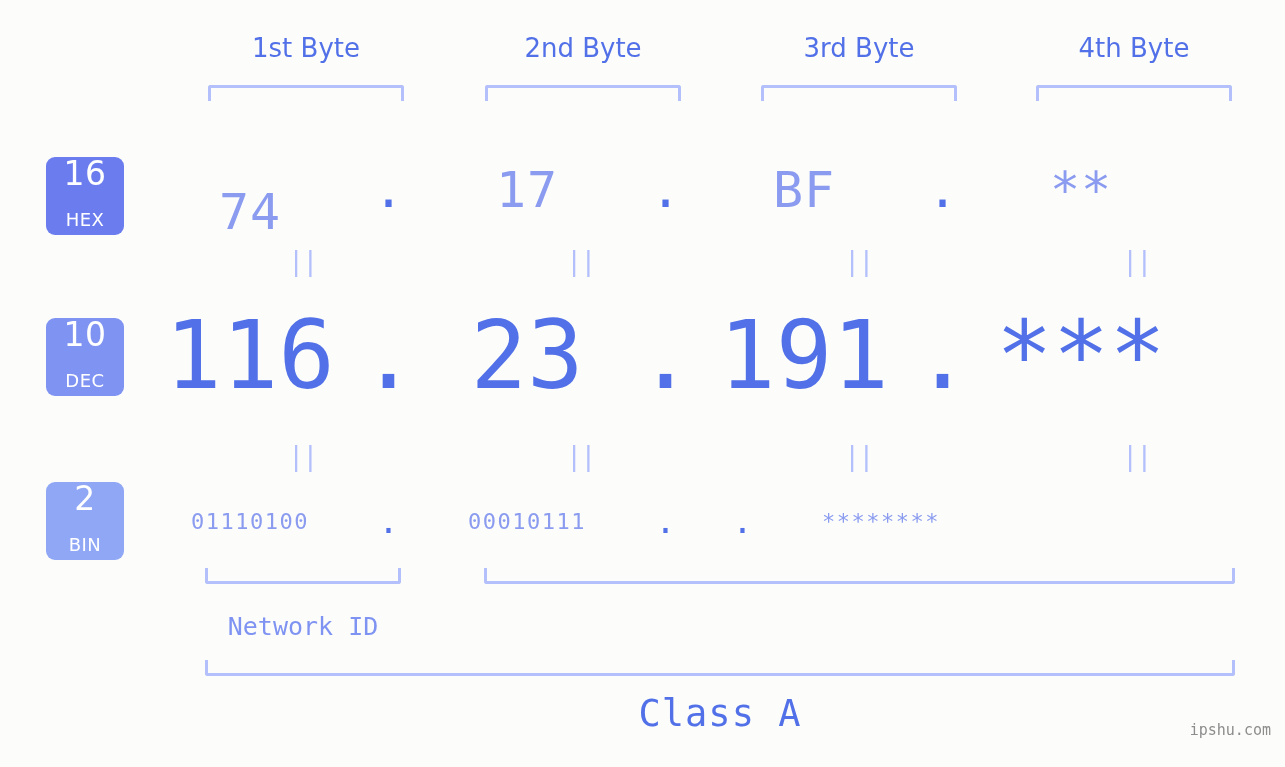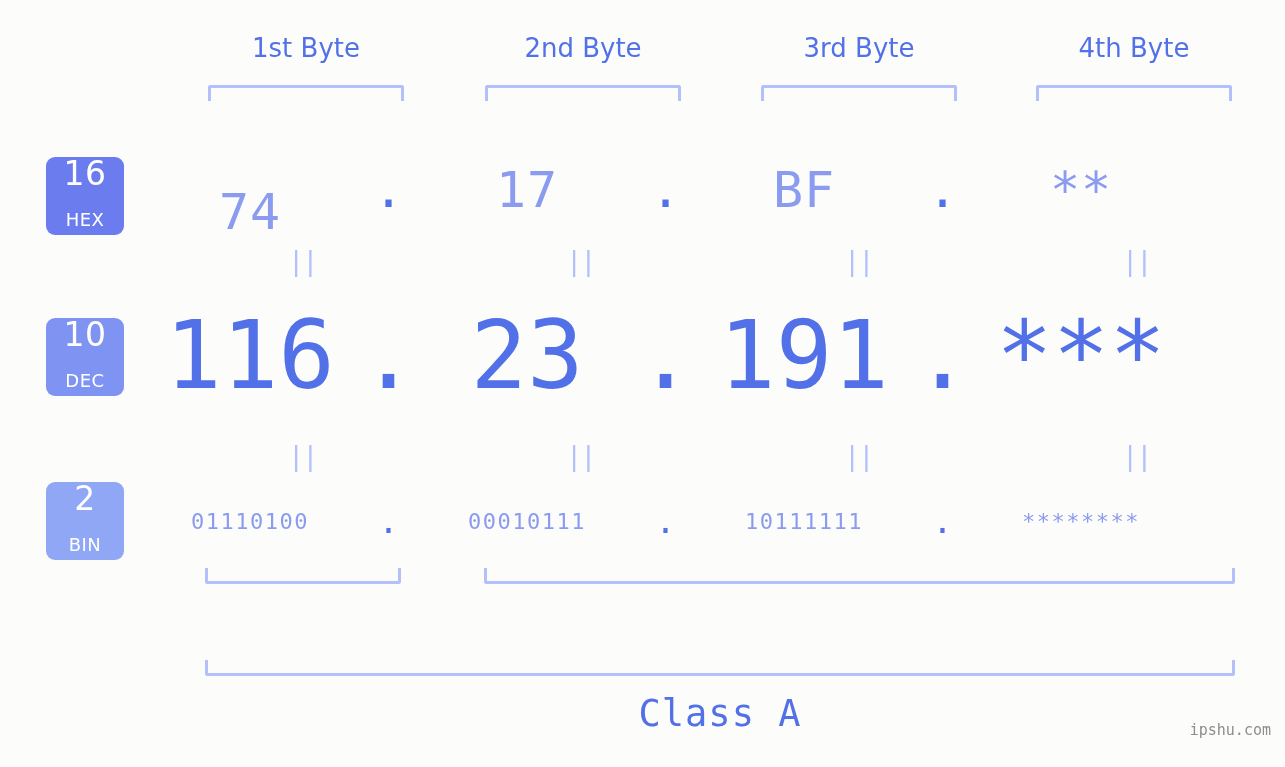--- a/index.html
+++ b/index.html
@@ -204,27 +204,27 @@
   <div class="eq" style="left:288px; top:442px;">||</div>
   <div class="eq" style="left:566px; top:442px;">||</div>
   <div class="eq" style="left:844px; top:442px;">||</div>
   <div class="eq" style="left:1122px; top:442px;">||</div>
 
   <div class="row" id="row-bin">
     <span class="cell" style="width:200px;">01110100</span>
     <span class="sep" style="width:77px;">.</span>
     <span class="cell" style="width:200px;">00010111</span>
     <span class="sep" style="width:77px;">.</span>
-    <span class="cell" style="width:200px;">10111111</span>
     <span class="sep" style="width:77px;">.</span>
     <span class="cell" style="width:200px;">********</span>
   </div>
 
   <div class="bracket bracket-up" style="left:205px; top:568px; width:196px;"></div>
   <div class="bracket bracket-up" style="left:484px; top:568px; width:751px;"></div>
 
+  <div class="seg-label" style="left:205px; top:612px; width:196px;">Network ID</div>
 
   <div class="bracket bracket-up" style="left:205px; top:660px; width:1030px;"></div>
   <div id="class-label" style="left:205px; top:692px; width:1030px;">Class A</div>
 
   <div id="watermark">ipshu.com</div>
 
 </div>
 
 </body></html>

